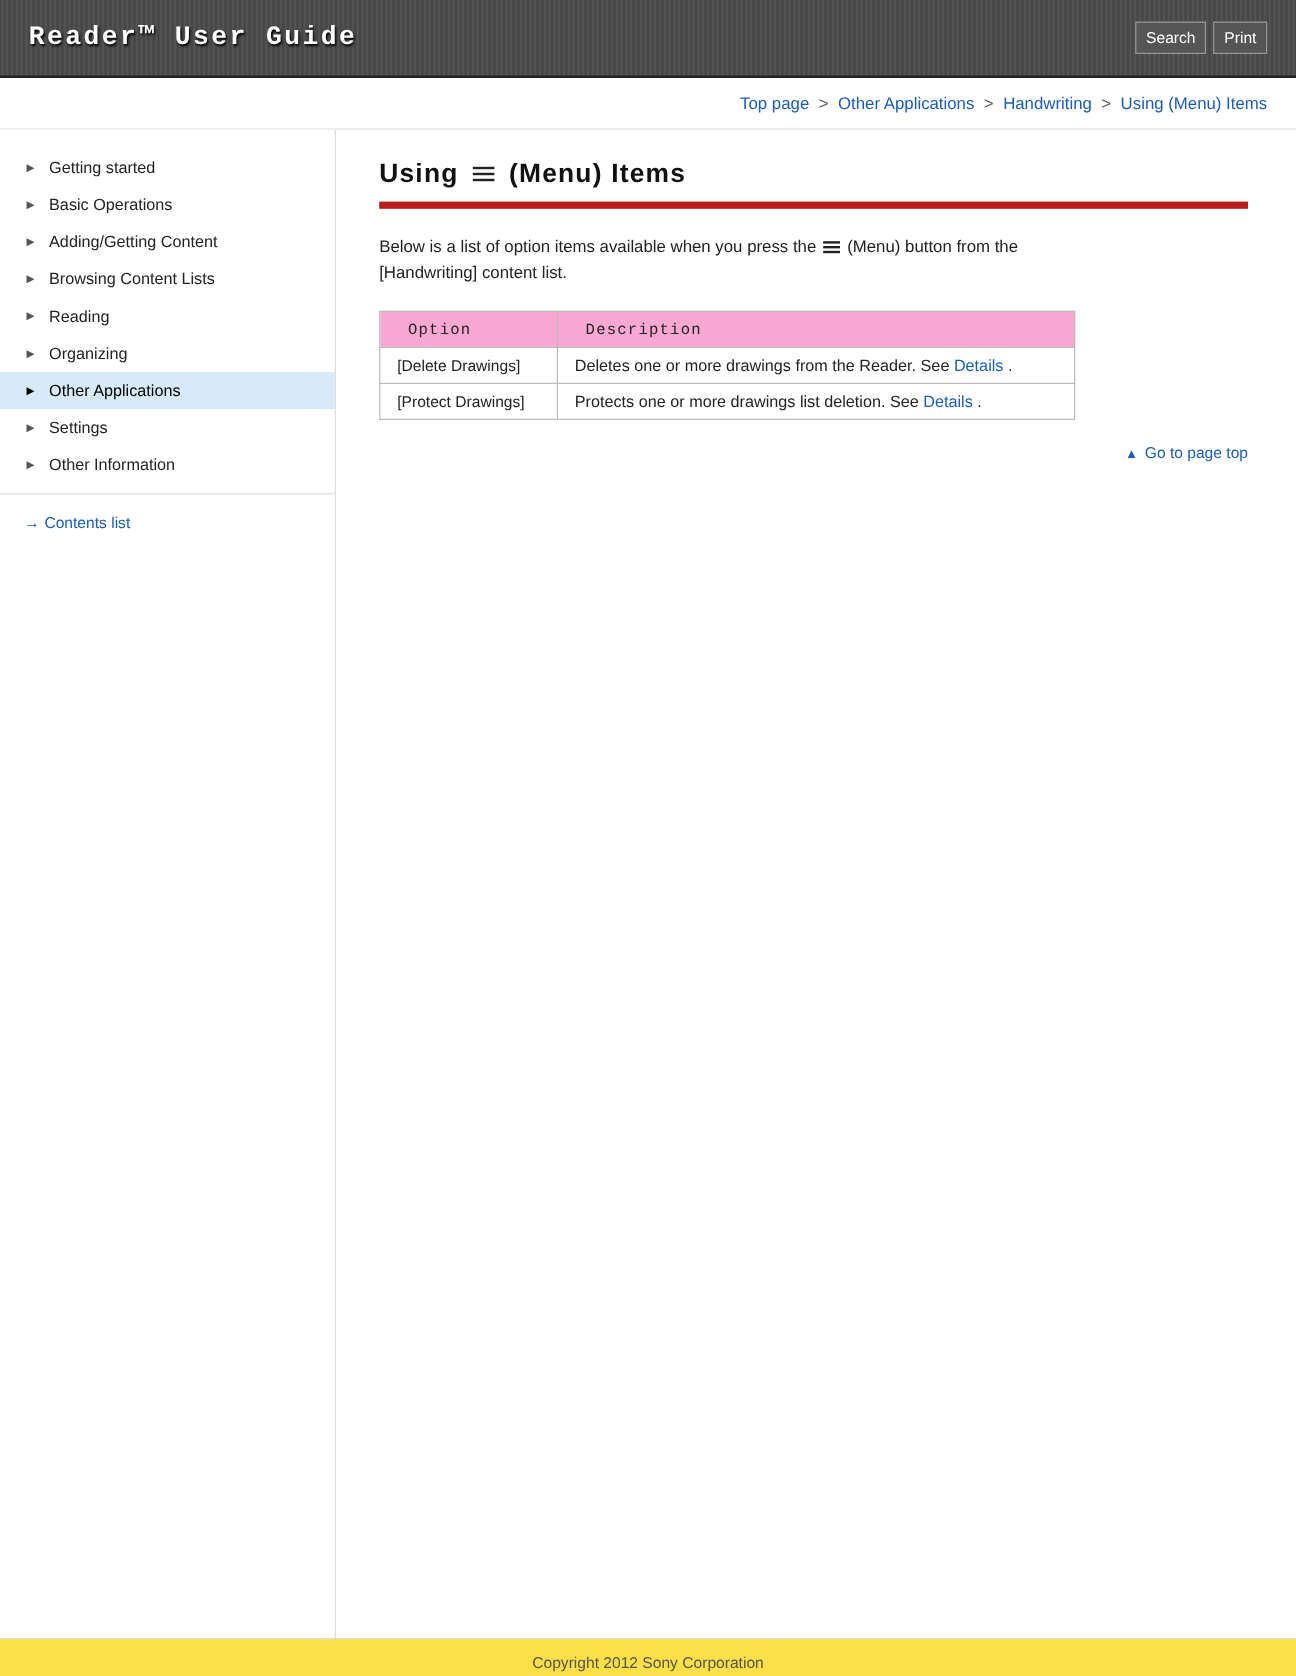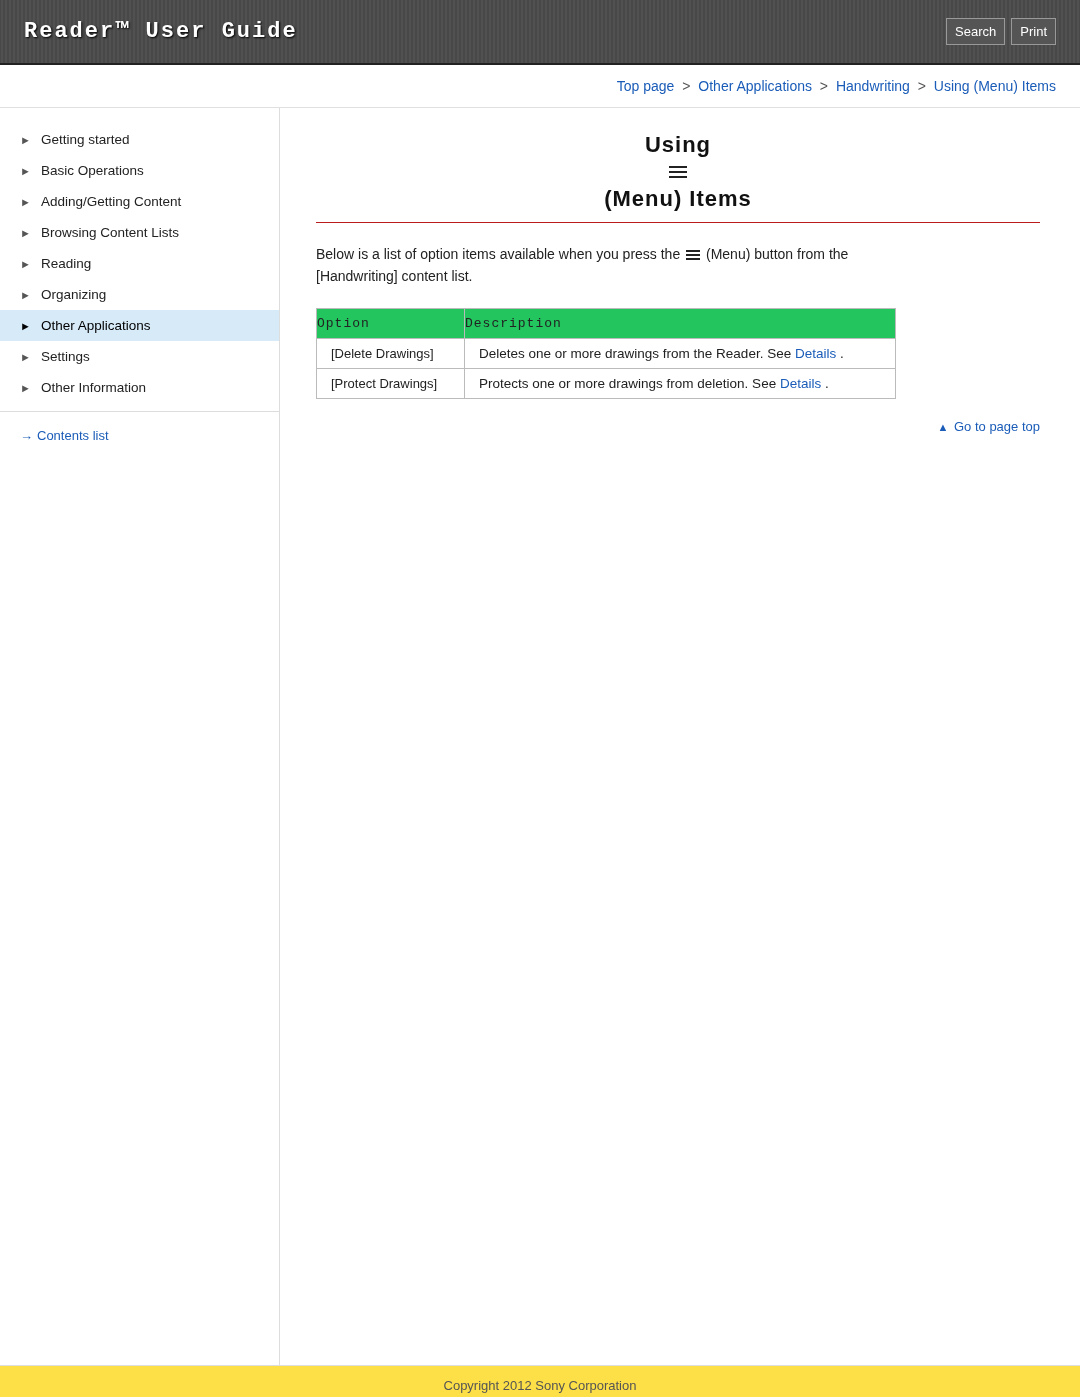--- a/index.html
+++ b/index.html
@@ -116,26 +116,25 @@
       flex: 1;
       padding: 24px 40px 24px 36px;
     }
     .page-heading {
       display: flex;
       align-items: center;
       gap: 8px;
       font-size: 22px;
       font-weight: bold;
       padding-bottom: 10px;
-      border-bottom: 1px solid #b91c1c;
+      border-bottom: 6px solid #b91c1c;
       margin-bottom: 20px;
       color: #111;
       font-family: Arial, sans-serif;
       letter-spacing: 1px;
-      flex-direction: column;
     }
     .menu-icon {
       display: inline-flex;
       flex-direction: column;
       gap: 3px;
       margin: 0 4px;
       vertical-align: middle;
     }
     .menu-icon span {
       display: block;
@@ -164,23 +163,23 @@
     }
 
     
     .options-table {
       border-collapse: collapse;
       font-size: 13.5px;
       margin-bottom: 20px;
       width: 580px;
     }
     .options-table th {
-      background: #22c55e;
+      background: #f9a8d4;
       border: 1px solid #bbb;
-      padding: 7px 0;
+      padding: 7px 23px;
       font-weight: normal;
       font-family: 'Courier New', monospace;
       font-size: 13px;
       text-align: left;
       letter-spacing: 1px;
     }
     .options-table td {
       border: 1px solid #bbb;
       padding: 7px 14px;
       vertical-align: top;
@@ -323,21 +322,21 @@
           <td class="option-col">[Delete Drawings]</td>
           <td>
             <span>Deletes one or more drawings from the Reader. See </span>
             <a href="#">Details</a>
             <span>.</span>
           </td>
         </tr>
         <tr>
           <td class="option-col">[Protect Drawings]</td>
           <td>
-            <span>Protects one or more drawings from deletion. See </span>
+            <span>Protects one or more drawings list deletion. See </span>
             <a href="#">Details</a>
             <span>.</span>
           </td>
         </tr>
       </tbody>
     </table>
 
     <div class="go-to-top">
       <a href="#">
         <span class="triangle-up">▲</span>

